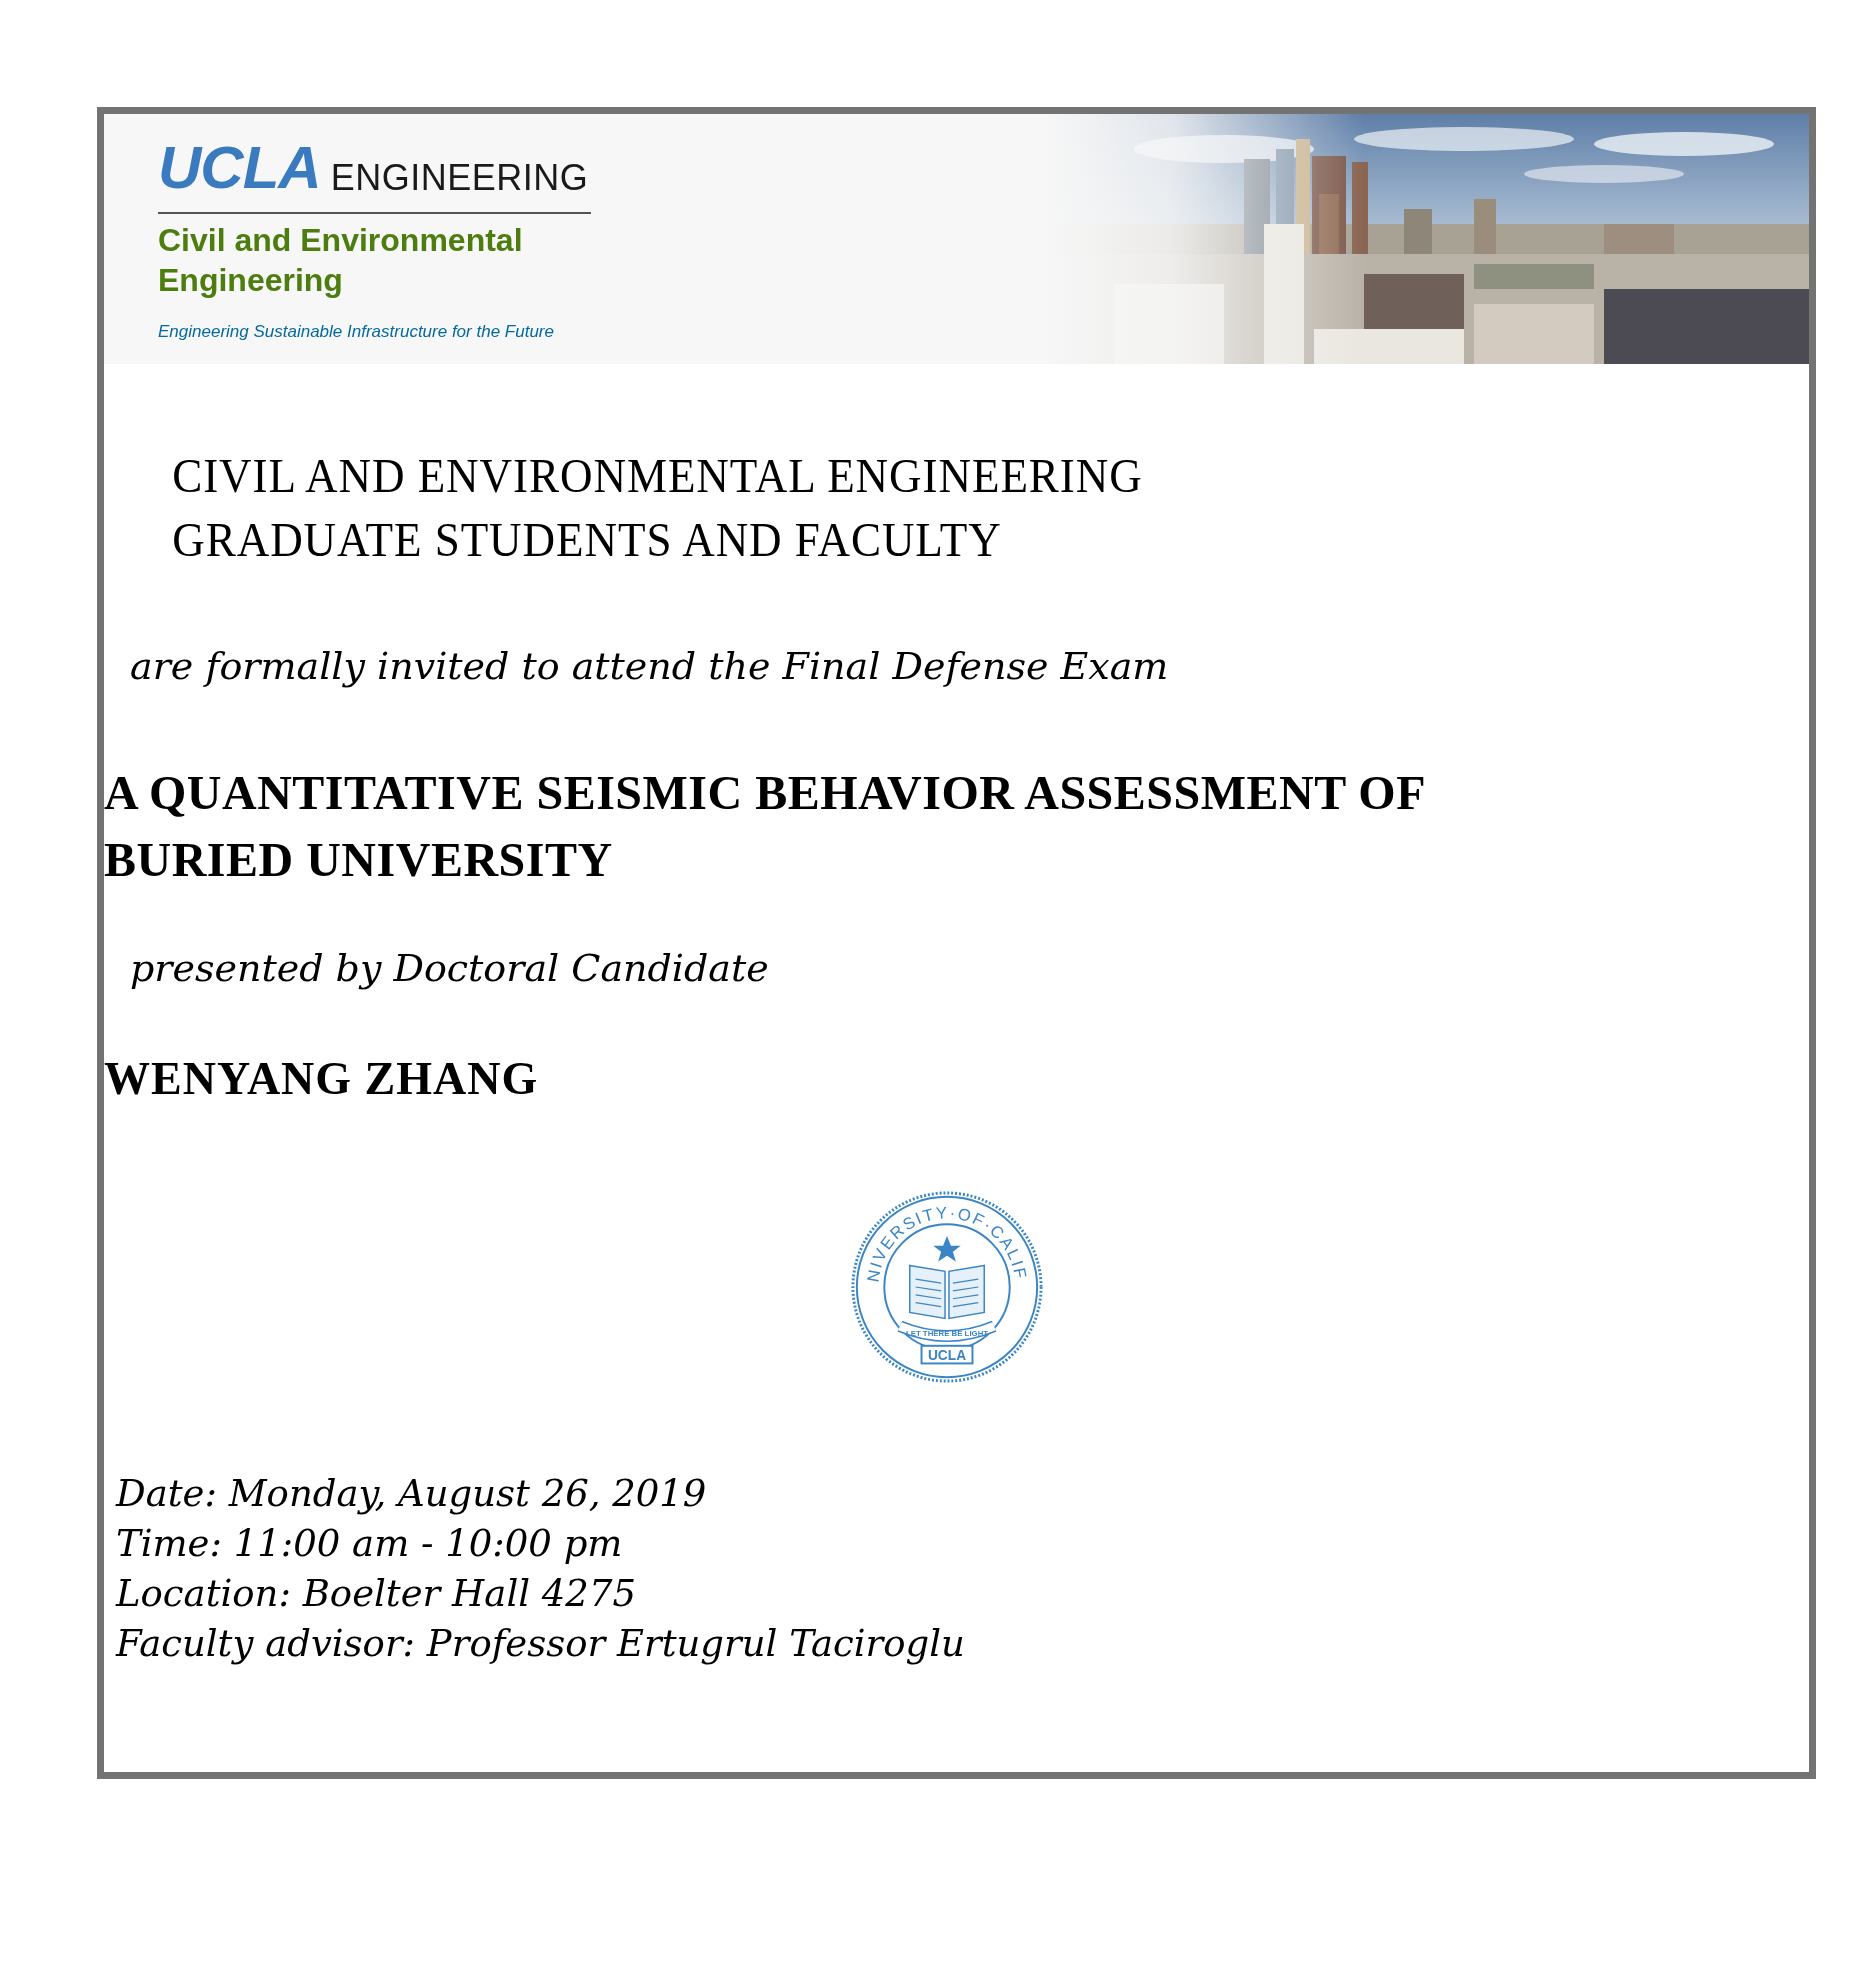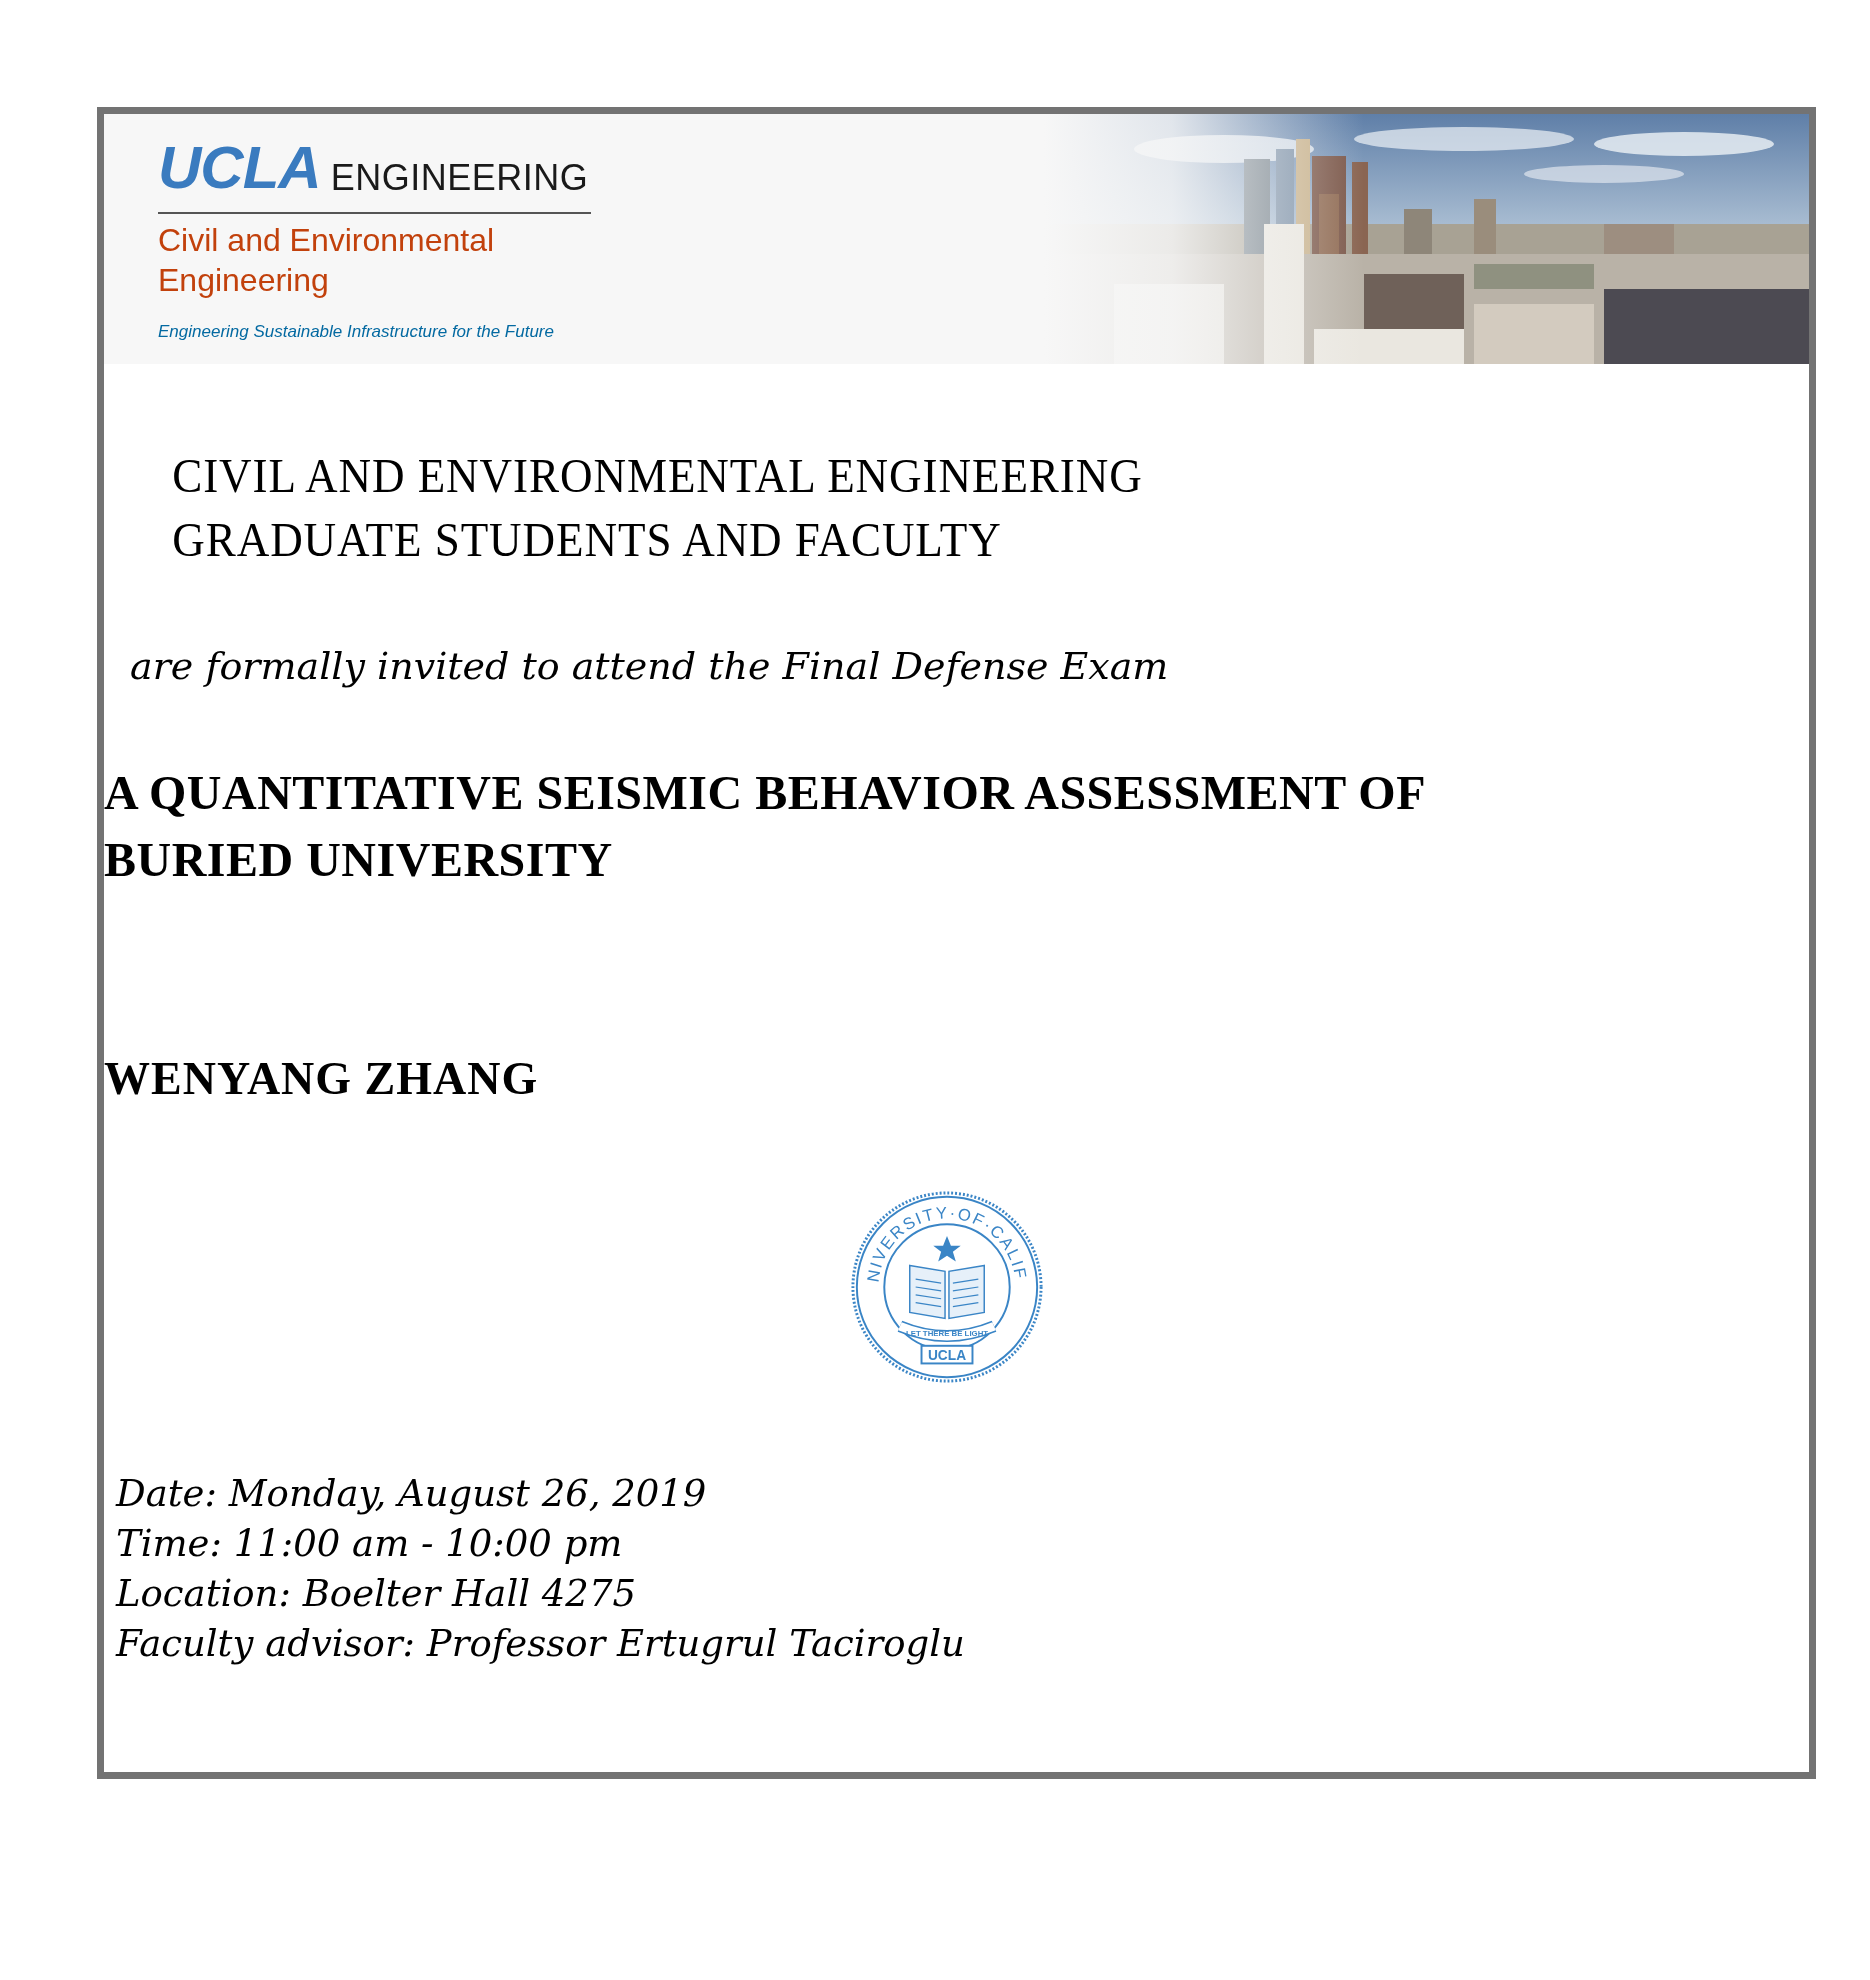--- a/index.html
+++ b/index.html
@@ -4,21 +4,21 @@
 <style>
   html, body { margin:0; padding:0; background:#ffffff; }
   body { width:1870px; height:1980px; position:relative; overflow:hidden; font-family:"Liberation Serif", serif; color:#000; }
   .frame { position:absolute; left:97px; top:107px; width:1705px; height:1658px; border:7px solid #737373; background:#fff; }
   .banner { position:absolute; left:0; top:0; width:1705px; height:250px; background:#f7f7f7; overflow:hidden; }
   .logo { position:absolute; left:54px; top:22px; }
   .logo-top { display:flex; align-items:flex-end; height:62px; }
   .logo-ucla { font-family:"Liberation Sans", sans-serif; font-weight:bold; font-style:italic; font-size:60px; line-height:60px; color:#3a7bbf; letter-spacing:-1px; }
   .logo-eng { font-family:"Liberation Sans", sans-serif; font-size:36px; line-height:36px; color:#1a1a1a; margin-left:10px; margin-bottom:2px; letter-spacing:0.5px; }
   .logo-rule { width:433px; height:2px; background:#555; margin-top:14px; }
-  .logo-dept { font-family:"Liberation Sans", sans-serif; font-size:32px; line-height:40px; color:#c2410c; margin-top:6px; }
+  .logo-dept { font-family:"Liberation Sans", sans-serif; font-size:32px; line-height:40px; color:#4d7c0f; margin-top:6px;font-weight:bold; }
   .logo-tag { font-family:"Liberation Sans", sans-serif; font-style:italic; font-size:17px; color:#0369a1; margin-top:22px; }
   .city { position:absolute; left:940px; top:0; width:765px; height:250px; }
   .fade { position:absolute; left:940px; top:0; width:320px; height:250px; background:linear-gradient(to right, #f7f7f7 0%, rgba(247,247,247,0.85) 40%, rgba(247,247,247,0) 100%); }
   .center-block { position:absolute; left:0; width:1705px; text-align:left; }
   .hdr { font-family:"Liberation Serif", serif; font-size:49px; letter-spacing:1px; line-height:64px; font-weight:normal; transform:scaleX(0.92); }
   .invite { font-family:"DejaVu Serif", serif; font-style:italic; font-size:38px;padding-left:26px; }
   .title { font-family:"Liberation Serif", serif; font-weight:bold; font-size:48px; line-height:67px; letter-spacing:0.5px; }
   .name { font-family:"Liberation Serif", serif; font-weight:bold; font-size:46px; letter-spacing:1px; }
   .details { font-family:"DejaVu Serif", serif; font-style:italic; font-size:37px; line-height:50px;padding-left:12px; }
   .seal { position:absolute; left:745px; top:1075px; width:196px; height:196px; }
@@ -83,20 +83,21 @@
     <div class="hdr">GRADUATE STUDENTS AND FACULTY</div>
   </div>
 
   <div class="center-block invite" style="top:530px;">are formally invited to attend the Final Defense Exam</div>
 
   <div class="center-block" style="top:645px;">
     <div class="title">A QUANTITATIVE SEISMIC BEHAVIOR ASSESSMENT OF</div>
     <div class="title">BURIED UNIVERSITY</div>
   </div>
 
+  <div class="center-block invite" style="top:832px;">presented by Doctoral Candidate</div>
 
   <div class="center-block name" style="top:938px;">WENYANG ZHANG</div>
 
   <svg class="seal" viewBox="0 0 200 200">
     <defs>
       <path id="arcTop" d="M 30 100 A 70 70 0 0 1 170 100"></path>
     </defs>
     <g fill="none" stroke="#3a85c6">
       <circle cx="100" cy="100" r="96" stroke-width="3" stroke-dasharray="2 2"></circle>
       <circle cx="100" cy="100" r="92" stroke-width="2"></circle>

